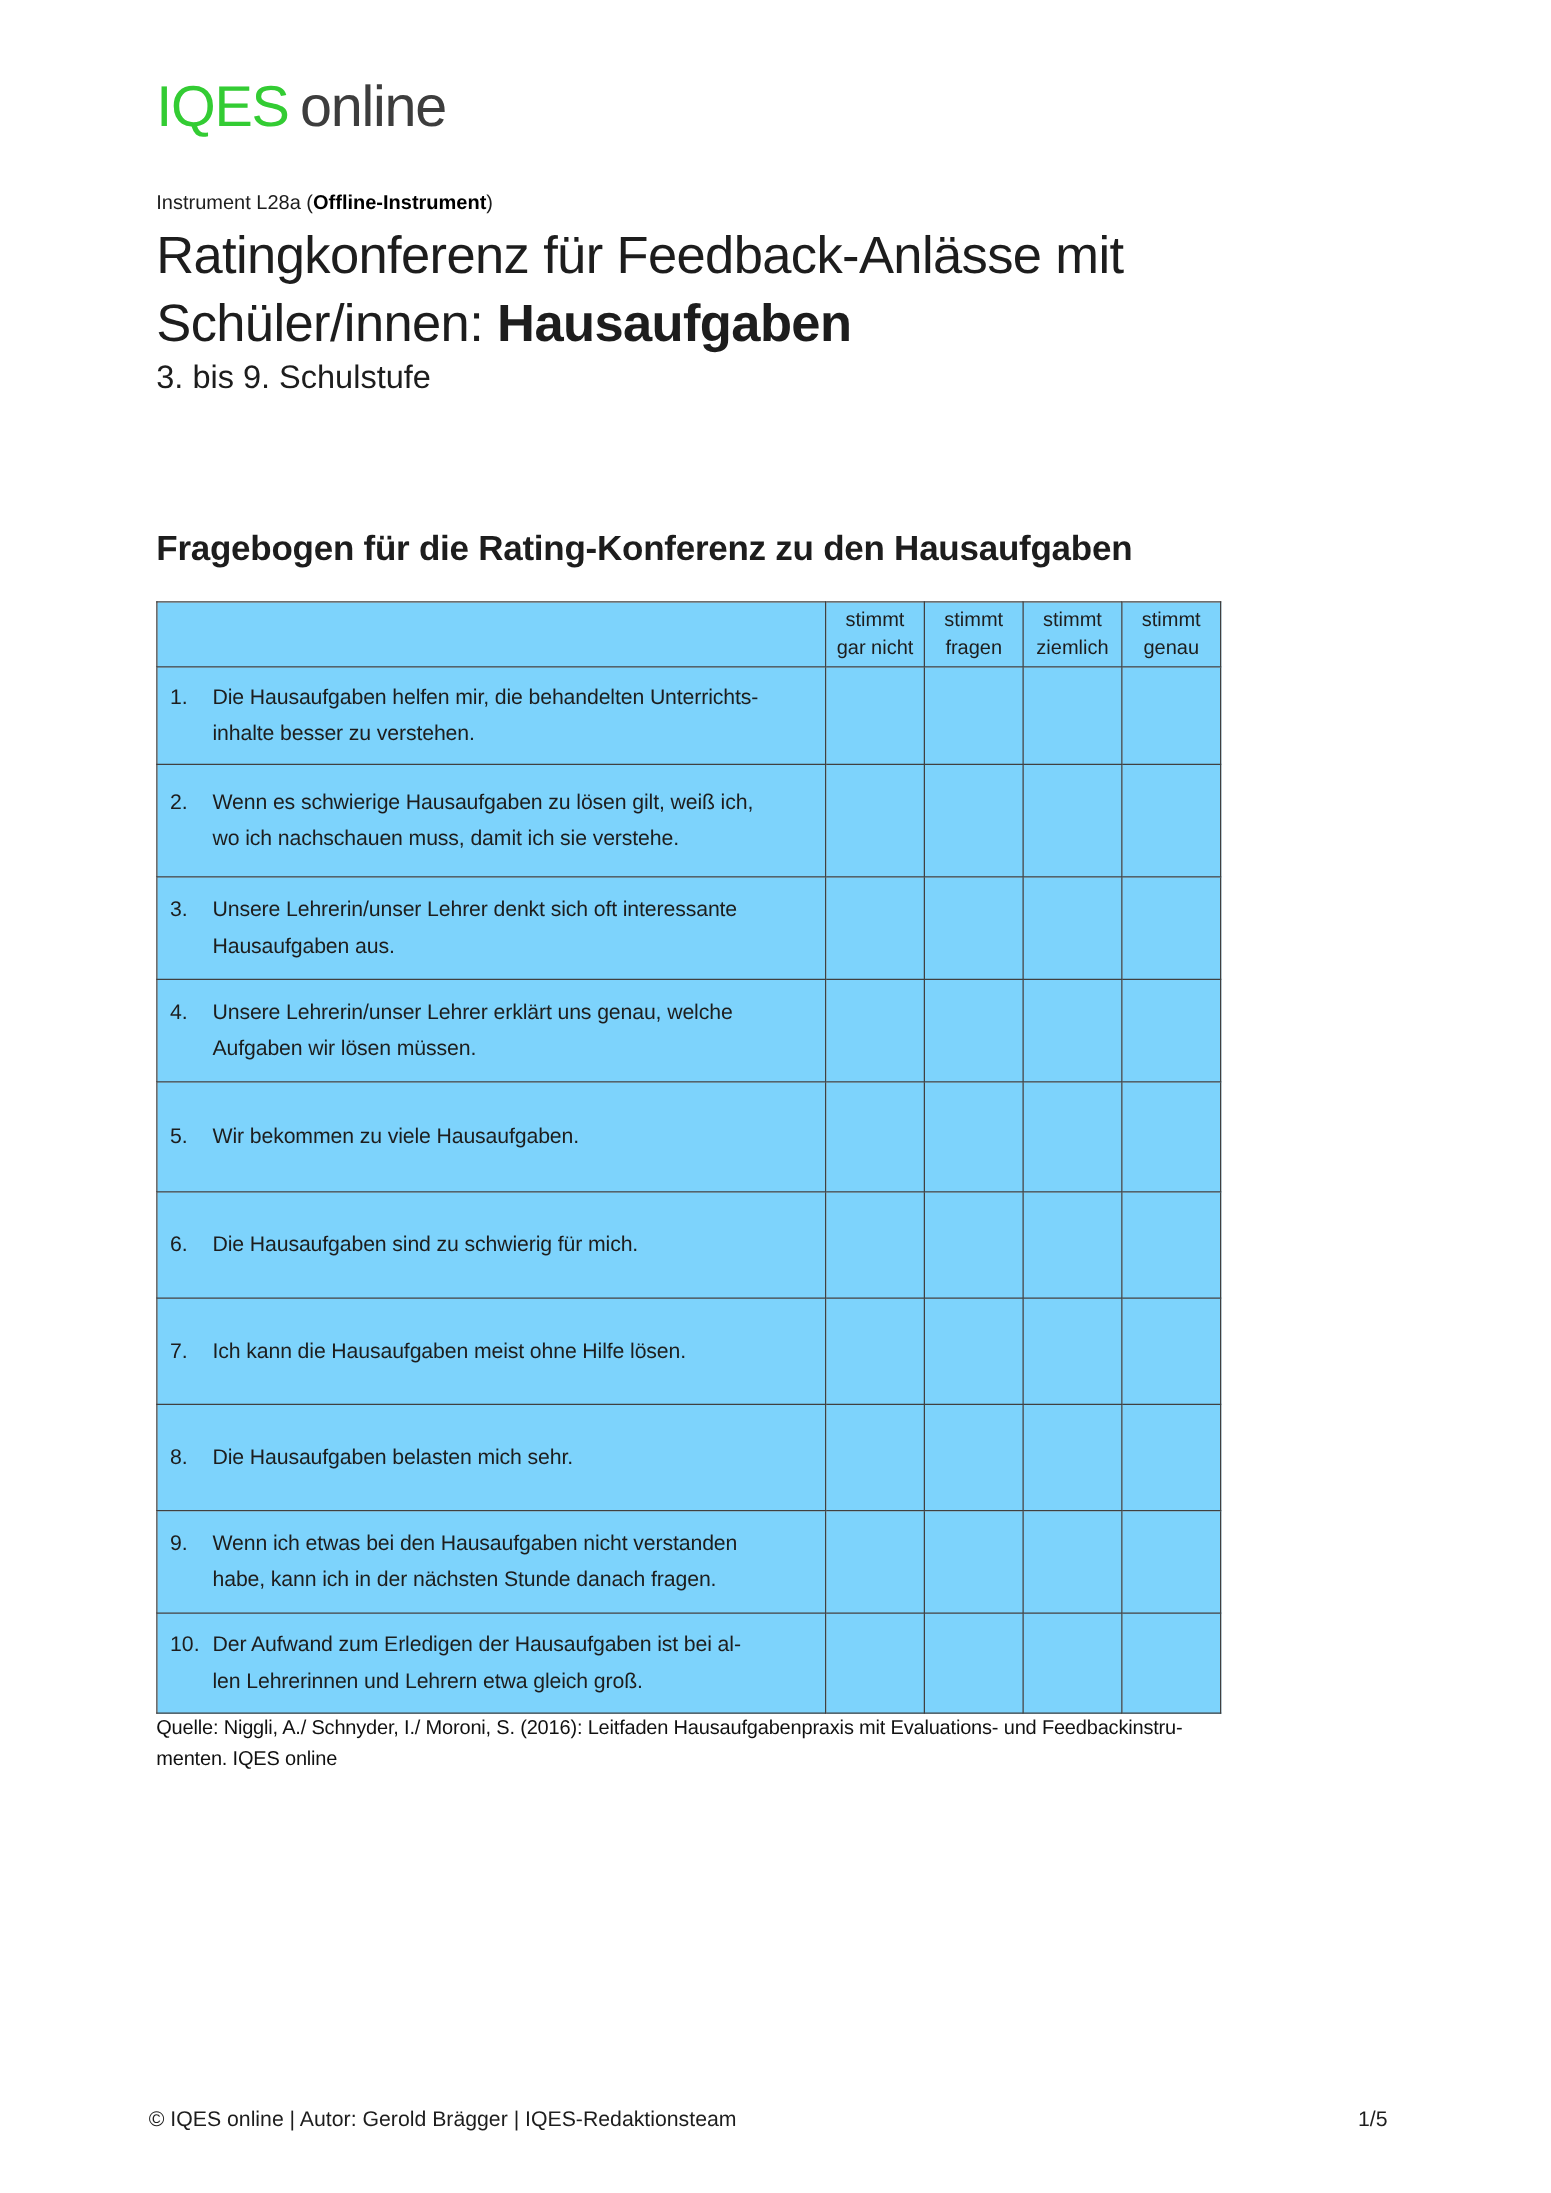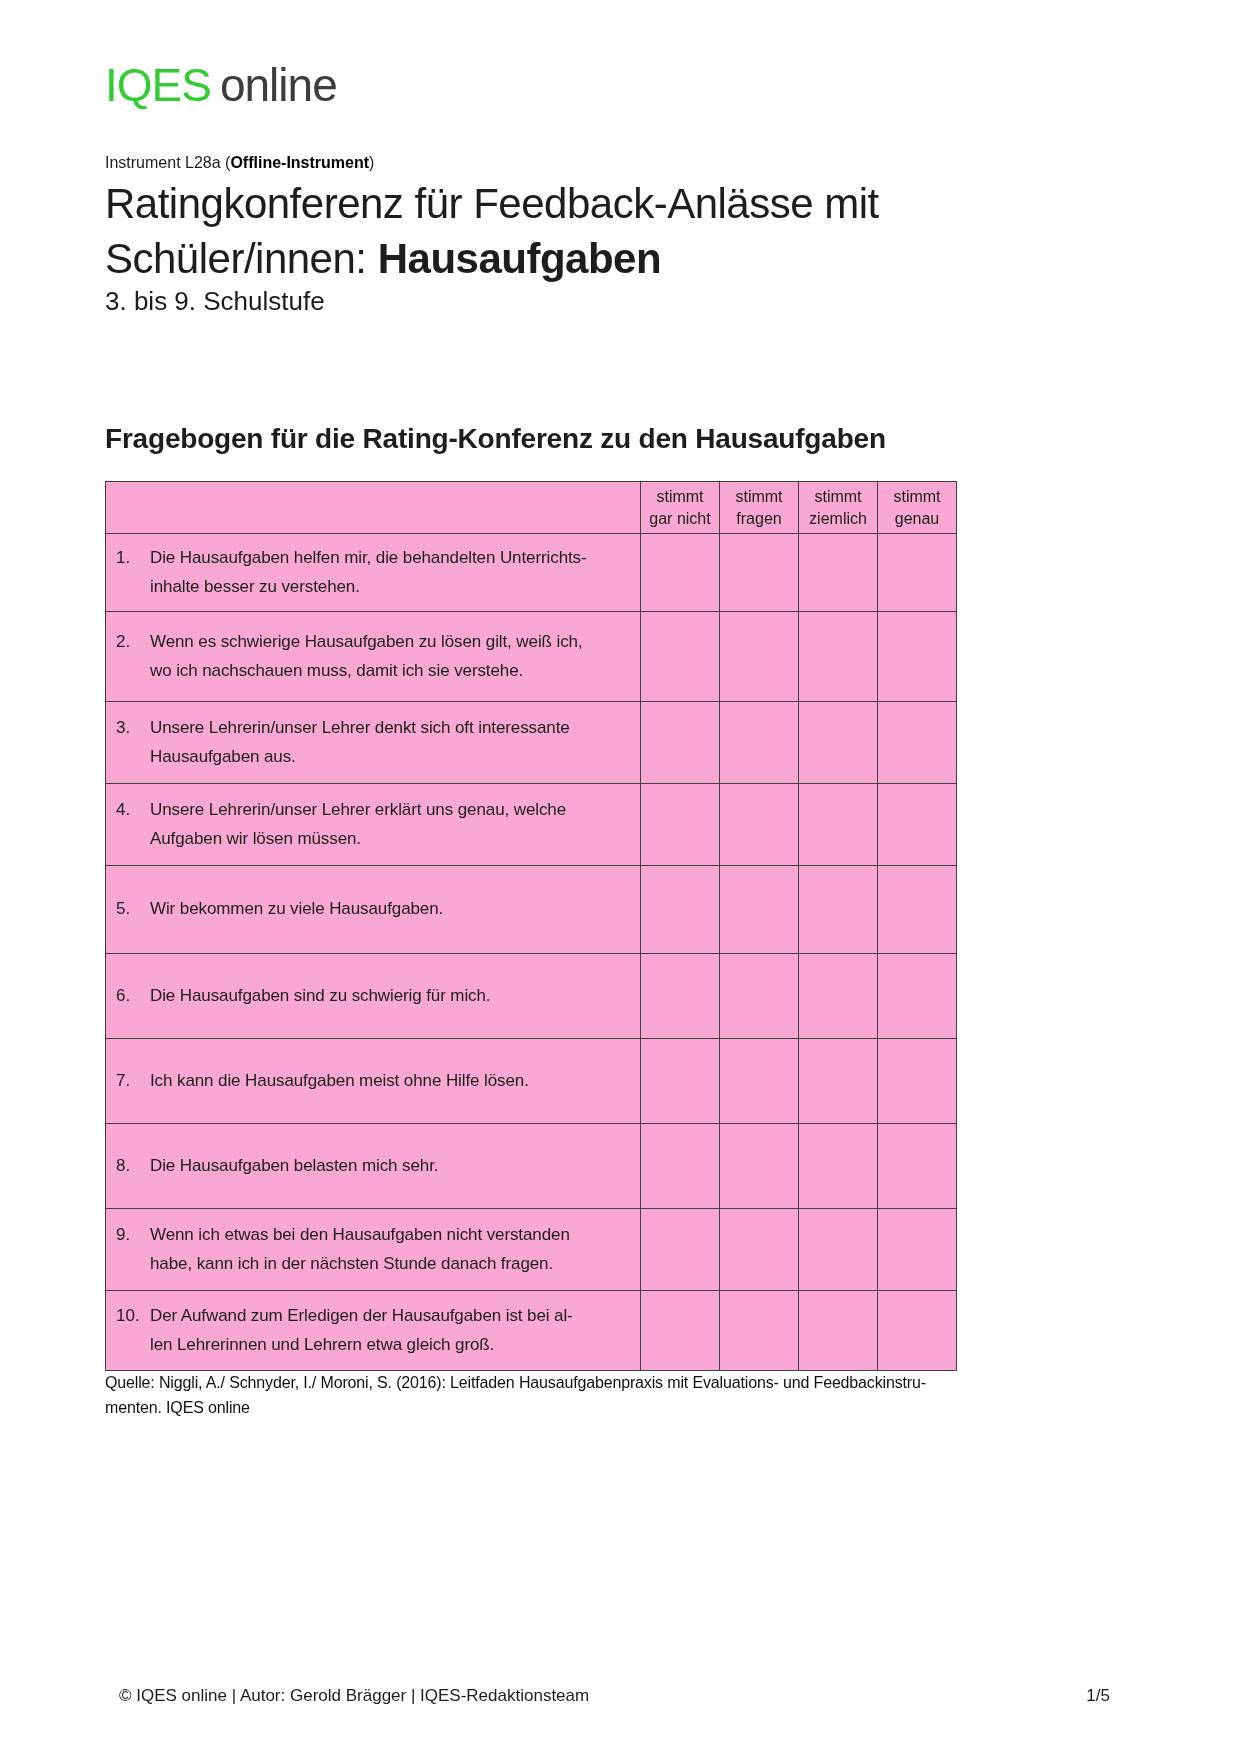--- a/index.html
+++ b/index.html
@@ -4,20 +4,21 @@
 <style>
   * { margin:0; padding:0; box-sizing:border-box; }
   html,body { background:#ffffff; }
   .page {
     position:relative;
     width:1241px; height:1754px;
     background:#ffffff;
     font-family:"Liberation Sans", sans-serif;
     color:#1d1d1d;
     overflow:hidden;
+    padding-left:20px;
   }
   .content { padding:62px 0 0 105px; width:1136px; }
 
   
   .logo { font-size:46px; line-height:1; letter-spacing:-1px; white-space:nowrap; }
   .logo-iqes { color:#33cc33; }
   .logo-online { color:#3d3d3d; margin-left:9px; }
 
   
   .meta { margin-top:46px; font-size:16px; color:#1d1d1d; }
@@ -26,21 +27,21 @@
   
   .title { margin-top:4px; font-size:42px; font-weight:400; line-height:1.31; letter-spacing:-0.5px; }
   .title-bold { font-weight:700; }
 
   .subtitle { font-size:26px; font-weight:400; }
 
   .section-heading { margin-top:106px; font-size:28px; font-weight:700; letter-spacing:-0.2px; }
 
   
   table.qtable { margin-top:26px; border-collapse:collapse; table-layout:fixed; width:851px; }
-  .qtable td { border:1px solid #404040; background:#f9a8d4; }
+  .qtable td { border:1px solid #404040; background:#7dd3fc; }
   .qtable thead tr { height:52px; }
   .qtable tbody tr:nth-child(1)  { height:78px; }
   .qtable tbody tr:nth-child(2)  { height:90px; }
   .qtable tbody tr:nth-child(3)  { height:82px; }
   .qtable tbody tr:nth-child(4)  { height:82px; }
   .qtable tbody tr:nth-child(5)  { height:88px; }
   .qtable tbody tr:nth-child(6)  { height:85px; }
   .qtable tbody tr:nth-child(7)  { height:85px; }
   .qtable tbody tr:nth-child(8)  { height:85px; }
   .qtable tbody tr:nth-child(9)  { height:82px; }

